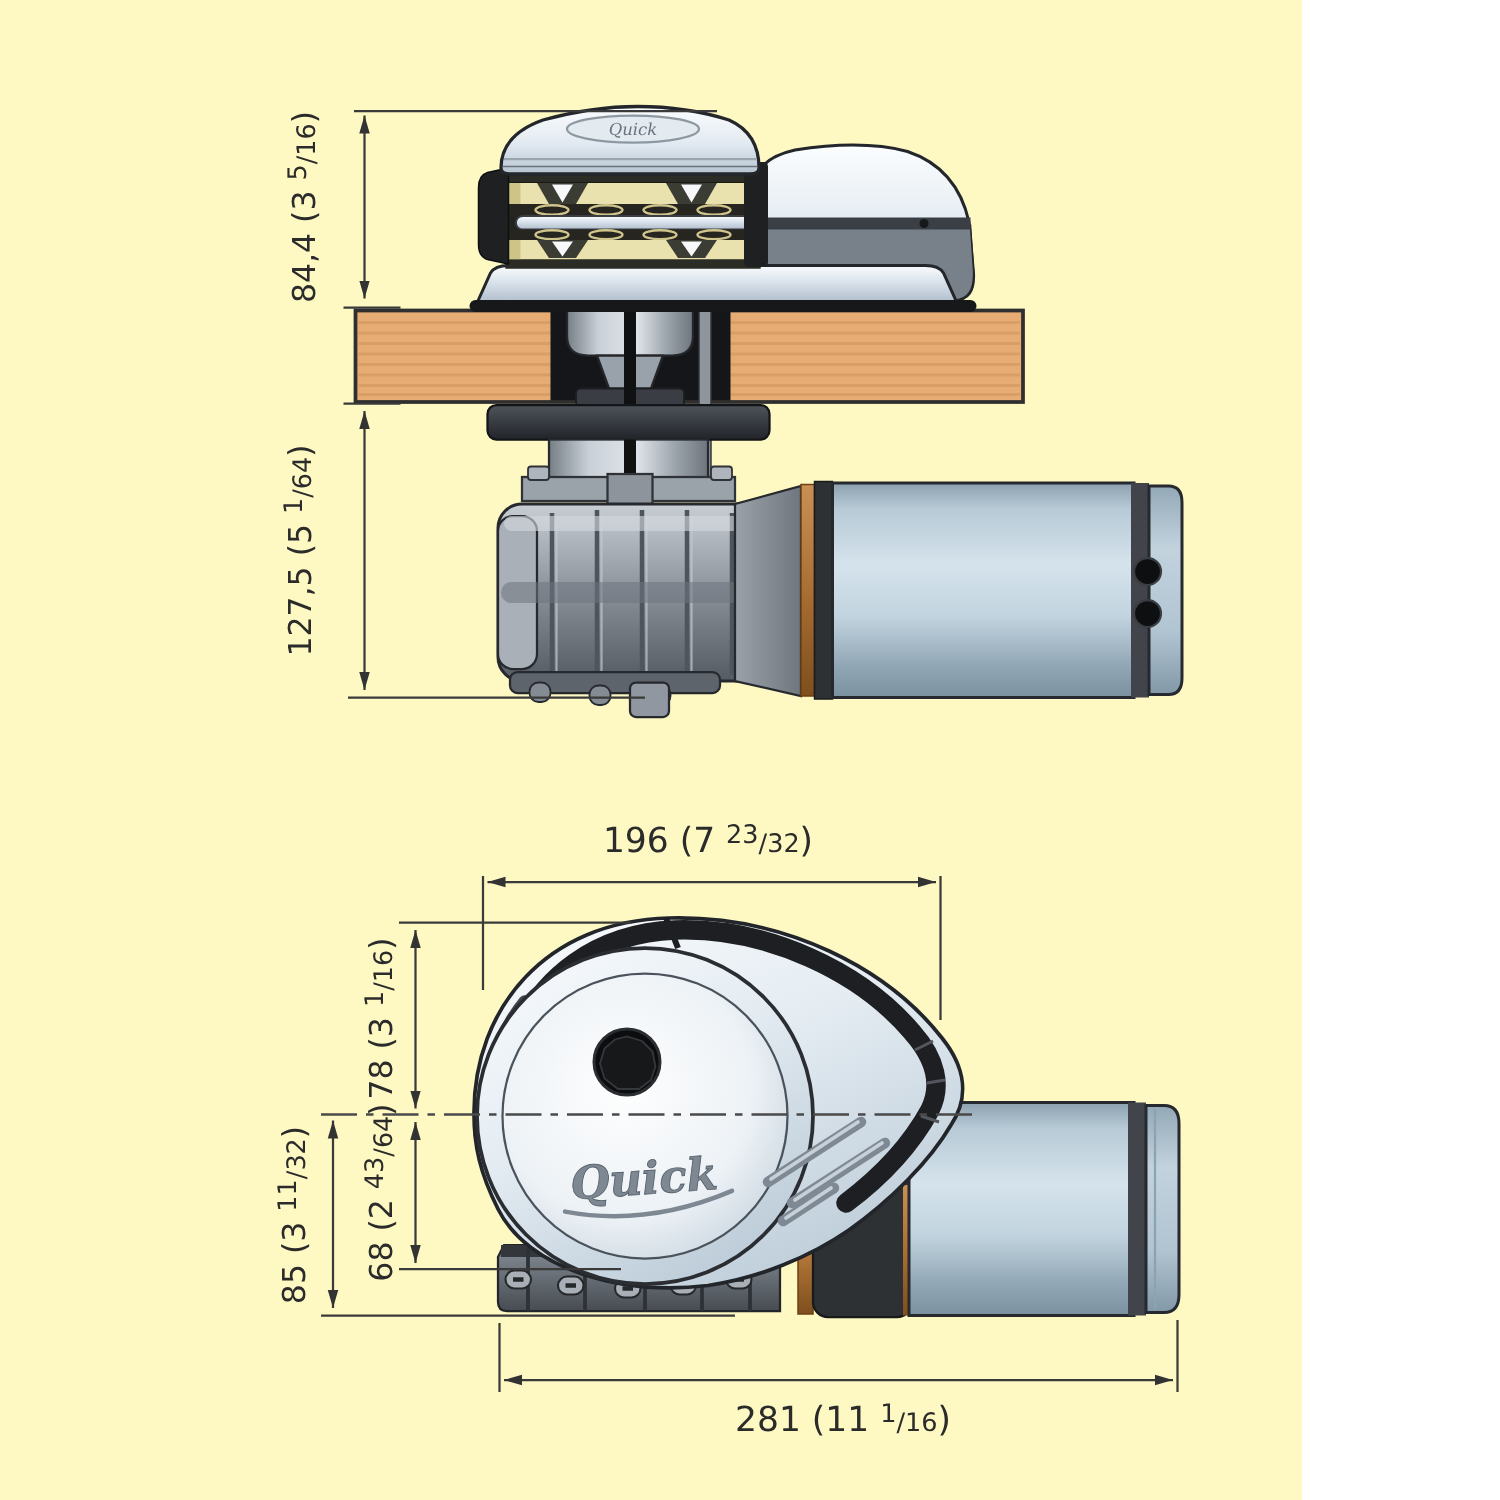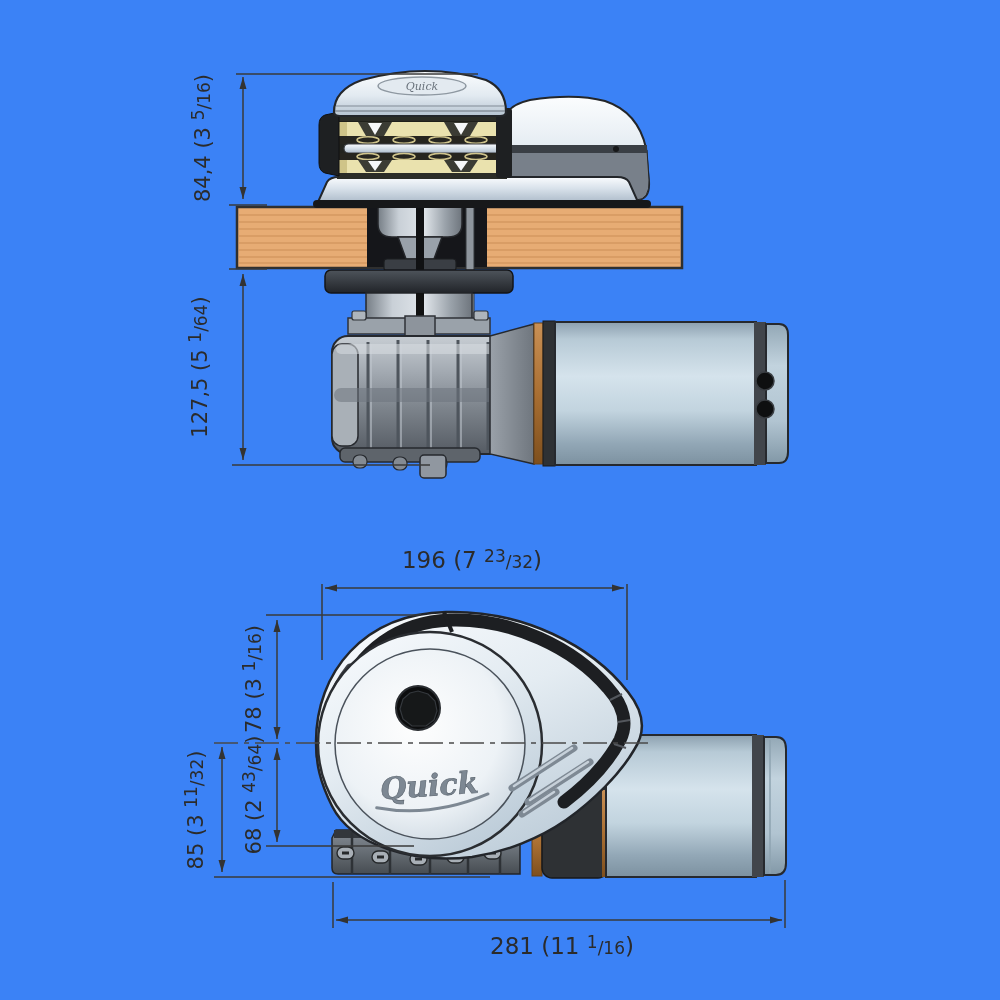--- a/index.html
+++ b/index.html
@@ -1,16 +1,16 @@
 <!DOCTYPE html>
 <html><head>
 <meta charset="utf-8">
 <style>
   html,body{margin:0;padding:0;background:#ffffff;}
-  .canvas{position:relative;width:1000px;height:1000px;background:#3b82f6;overflow:hidden;}
+  .canvas{position:relative;width:868px;height:1000px;background:#fef9c3;overflow:hidden;}
   svg{position:absolute;left:0;top:0;}
   .dl{stroke:#3a3a3a;stroke-width:1.5;fill:none;}
   .cl{stroke:#4a4a4a;stroke-width:1.6;fill:none;}
   text.dim{font-family:"DejaVu Sans","Liberation Sans",sans-serif;font-size:23px;fill:#2b2b2b;}
   text.dimv{font-size:21px;}
   tspan.frac{font-size:17px;}
   text.logo{font-family:"DejaVu Serif","Liberation Serif",serif;font-style:italic;font-weight:bold;fill:#7d8893;stroke:#59636d;stroke-width:.6;}
   text.badge{font-family:"DejaVu Serif","Liberation Serif",serif;font-style:italic;font-size:11px;fill:#6a737c;}
 </style>
 </head>

